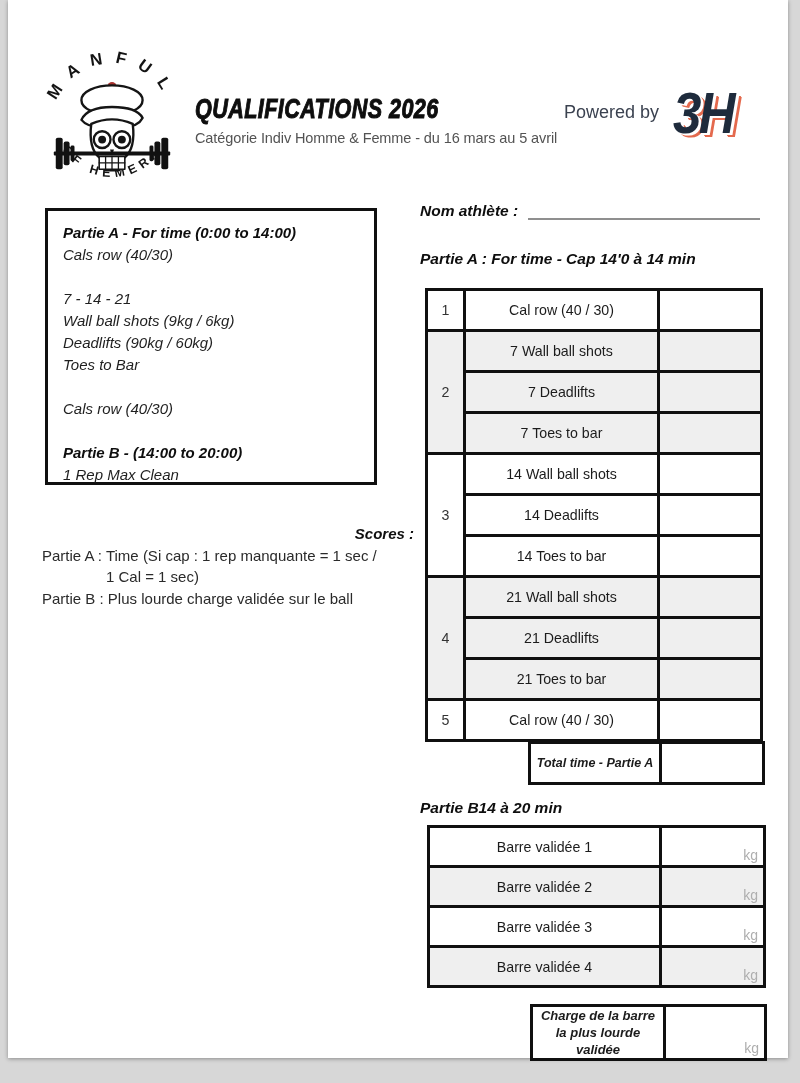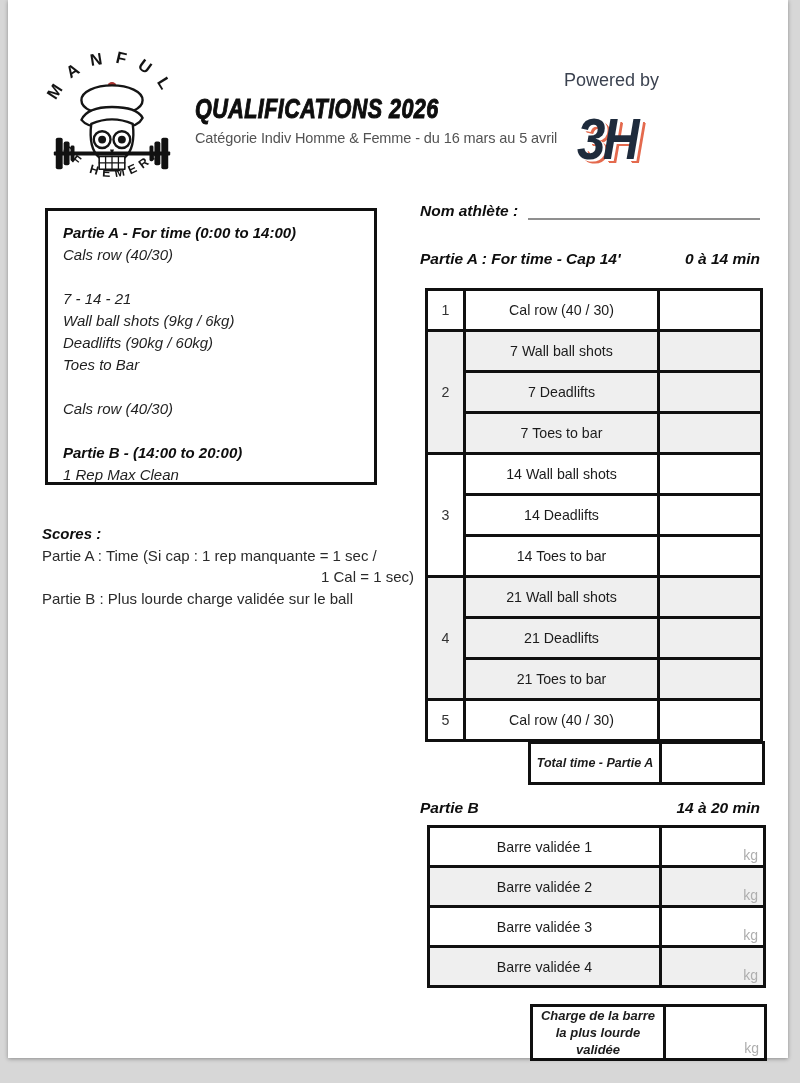--- a/index.html
+++ b/index.html
@@ -26,52 +26,52 @@
     color:#0e0e0e; -webkit-text-stroke:1px #0e0e0e;
     transform:scaleX(.8); transform-origin:left center;
     white-space:nowrap; letter-spacing:.5px;
   }
   .doc-subtitle {
     margin-top:5px; font-size:14.5px; color:#535353; letter-spacing:-.1px;
     white-space:nowrap;
   }
 
   .powered { position:absolute; left:556px; top:70px; height:84px;
-    display:flex; align-items:center; gap:14px;flex-direction:column; }
+    display:flex; align-items:center; gap:14px; }
   .powered-label { font-size:18px; color:#3b4250; }
   .sponsor {
     font-size:58px; font-weight:bold; font-style:italic;
     color:#1e2b3c; letter-spacing:-3px; white-space:nowrap;
     transform:scaleX(.88); transform-origin:left center;
     text-shadow:2px 1px 0 #fff, 3px 2px 0 #fff, 5px 3px 0 #e46a4e, 6px 4px 0 #e46a4e;
   }
 
   
   .wod-box {
     position:absolute; left:37px; top:208px; width:332px; height:277px;
     border:3px solid #101010; padding:11px 15px;
     font-size:15px; font-style:italic; color:#1f1f1f; line-height:22px;
   }
   .wod-box .b { font-weight:bold; color:#0e0e0e; }
   .wod-box .spacer { height:22px; }
 
   .scores { position:absolute; left:34px; top:523px; width:372px;
     font-size:15px; color:#2a2a2a; line-height:21.5px; }
-  .scores .scores-title { font-weight:bold; font-style:italic; color:#0e0e0e; }
-  .scores .indent { padding-left:64px;text-align:right; }
+  .scores .scores-title { font-weight:bold; font-style:italic; color:#0e0e0e;text-align:right; }
+  .scores .indent { padding-left:64px; }
 
   
   .athlete-row { position:absolute; left:412px; top:202px; width:340px;
     display:flex; align-items:flex-end; }
   .athlete-label { font-size:15.5px; font-weight:bold; font-style:italic; color:#0e0e0e; }
   .athlete-line { flex:1; margin-left:10px; height:16px;
     border-bottom:2px solid #8f8f8f; }
 
   .section-heading { position:absolute; width:340px; left:412px;
-    display:flex; justify-content:space-between;
+    display:flex; 
     font-size:15.5px; font-weight:bold; font-style:italic; color:#0e0e0e; }
   .pa-heading { top:250px; }
   .pb-heading { top:793px;margin-top:6px; }
 
   table.score { border-collapse:collapse; position:absolute; }
   table.score td { border:3px solid #101010; text-align:center;
     font-size:14.2px; color:#1c1c1c; background:#fff; }
   table.score td.shade { background:#efefef; }
 
   .table-a { left:417px; top:288px; }

